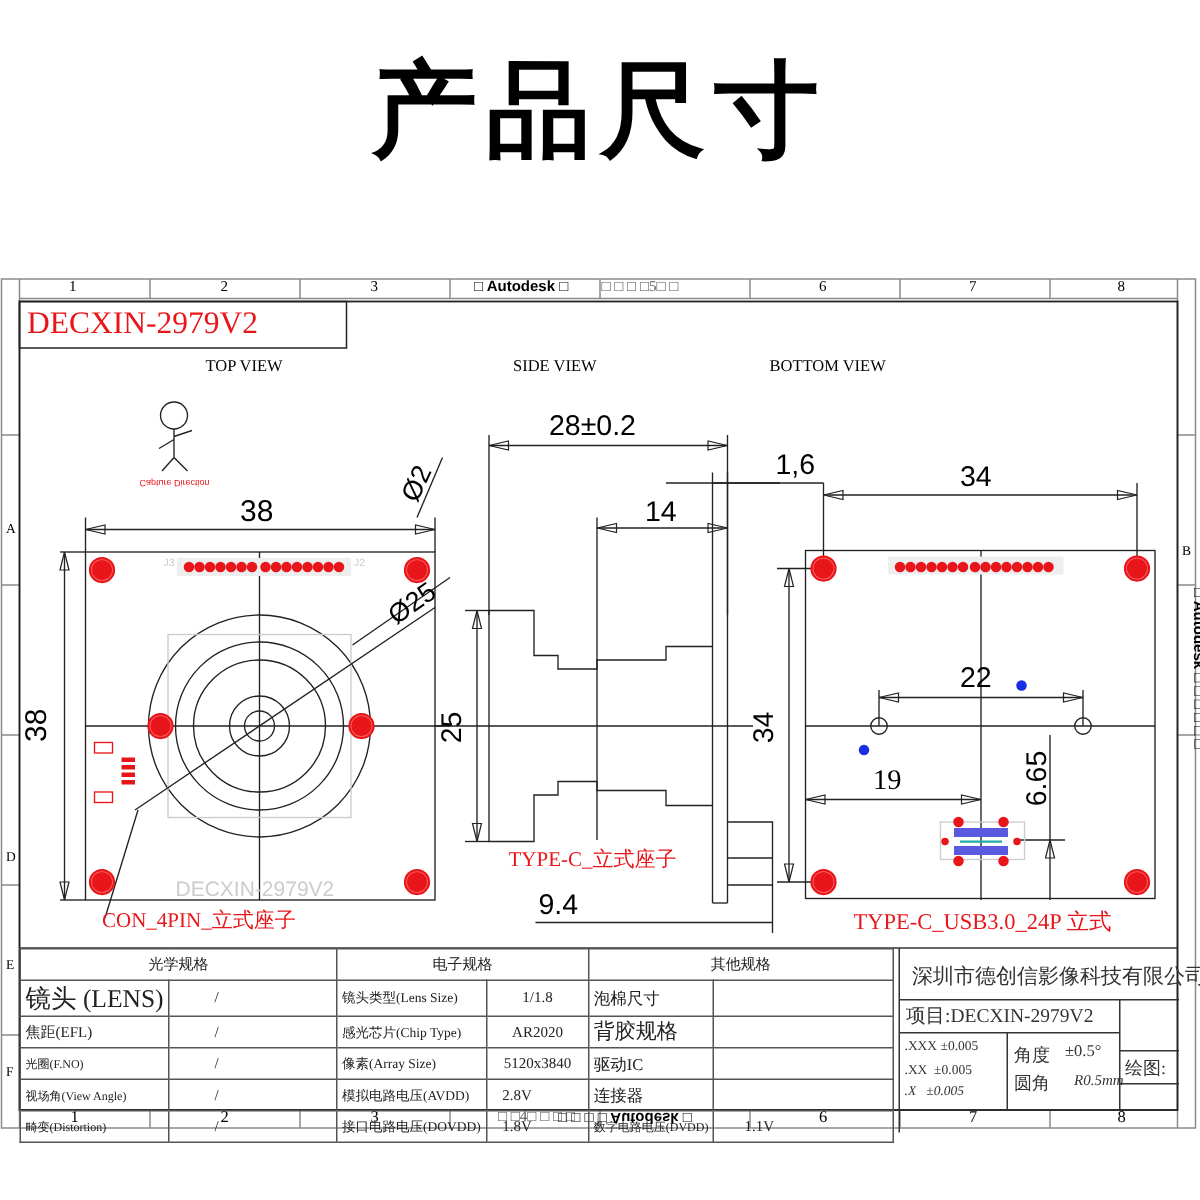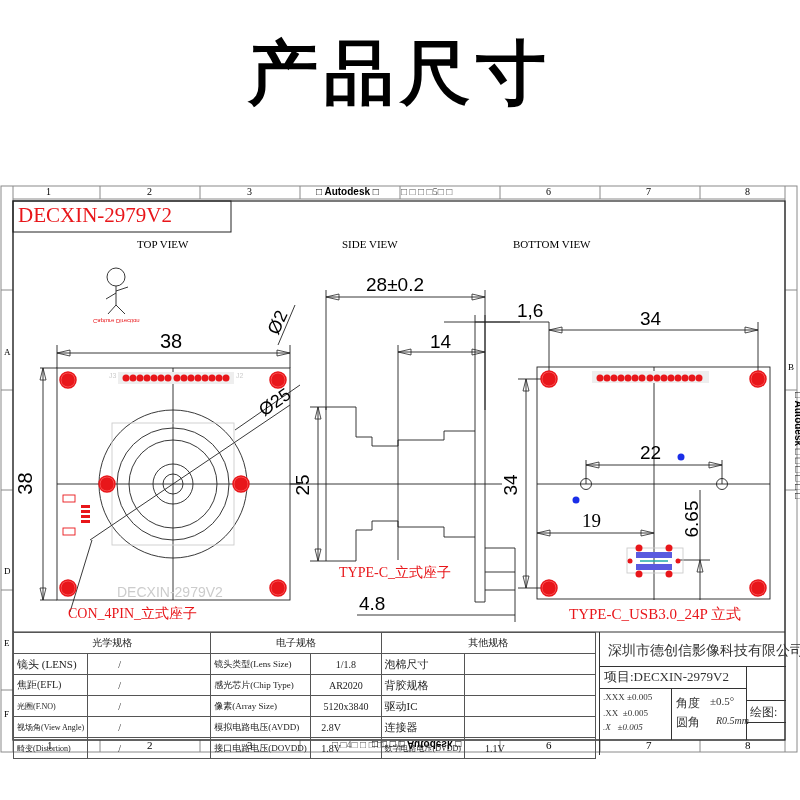--- a/index.html
+++ b/index.html
@@ -290,21 +290,21 @@
 <div class="abs sans" style="left:258px;top:392px;font-size:18px;transform:rotate(-35deg);">Ø25</div>
 <div class="abs sans" style="left:109px;top:372px;font-size:7px;color:#ccc;">J3</div>
 <div class="abs sans" style="left:236px;top:372px;font-size:7px;color:#ccc;">J2</div>
 <div class="abs sans" style="left:117px;top:584px;font-size:14px;color:#ccc;">DECXIN-2979V2</div>
 <div class="abs serif red" style="left:68px;top:605px;font-size:14px;">CON_4PIN_立式座子</div>
 
 <div class="abs sans" style="left:366px;top:274px;font-size:19px;">28±0.2</div>
 <div class="abs sans" style="left:430px;top:331px;font-size:19px;">14</div>
 <div class="abs sans" style="left:292px;top:474px;font-size:19px;transform:rotate(-90deg);">25</div>
 <div class="abs serif red" style="left:339px;top:564px;font-size:14px;">TYPE-C_立式座子</div>
-<div class="abs sans" style="left:359px;top:593px;font-size:19px;">4.8</div>
+<div class="abs sans" style="left:359px;top:593px;font-size:19px;">9.4</div>
 
 <div class="abs sans" style="left:517px;top:300px;font-size:19px;">1,6</div>
 <div class="abs sans" style="left:640px;top:308px;font-size:19px;">34</div>
 <div class="abs sans" style="left:500px;top:474px;font-size:19px;transform:rotate(-90deg);">34</div>
 <div class="abs sans" style="left:640px;top:442px;font-size:19px;">22</div>
 <div class="abs sans" style="left:582px;top:510px;font-size:19px;font-family:Liberation Serif, serif;">19</div>
 <div class="abs sans" style="left:674px;top:508px;font-size:19px;transform:rotate(-90deg);">6.65</div>
 <div class="abs serif red" style="left:569px;top:605px;font-size:15px;">TYPE-C_USB3.0_24P 立式</div>
 
 <table class="spec" style="left:13px;top:632px;width:583px;">
@@ -316,33 +316,33 @@
       <col style="width:78px">
       <col style="width:139px">
     </colgroup>
   <tbody>
       <tr>
     <td colspan="2" style="text-align:center;">光学规格</td>
     <td colspan="2" style="text-align:center;">电子规格</td>
     <td colspan="2" style="text-align:center;">其他规格</td>
   </tr>
   <tr>
-    <td style="font-size:11px;">镜头 (LENS)</td>
+    <td style="font-size:17px;">镜头 (LENS)</td>
     <td style="padding-left:30px;">/</td>
     <td style="font-size:9px;">镜头类型(Lens Size)</td>
     <td style="text-align:center;">1/1.8</td>
     <td style="font-size:11px;margin-left:40px;">泡棉尺寸</td>
     <td></td>
   </tr>
   <tr>
     <td>焦距(EFL)</td>
     <td style="padding-left:30px;">/</td>
     <td style="font-size:9px;">感光芯片(Chip Type)</td>
     <td style="text-align:center;">AR2020</td>
-    <td style="font-size:11px;">背胶规格</td>
+    <td style="font-size:14px;">背胶规格</td>
     <td></td>
   </tr>
   <tr>
     <td style="font-size:8px;">光圈(F.NO)</td>
     <td style="padding-left:30px;">/</td>
     <td style="font-size:9px;">像素(Array Size)</td>
     <td style="text-align:center;">5120x3840</td>
     <td style="font-size:11px;">驱动IC</td>
     <td></td>
   </tr>

